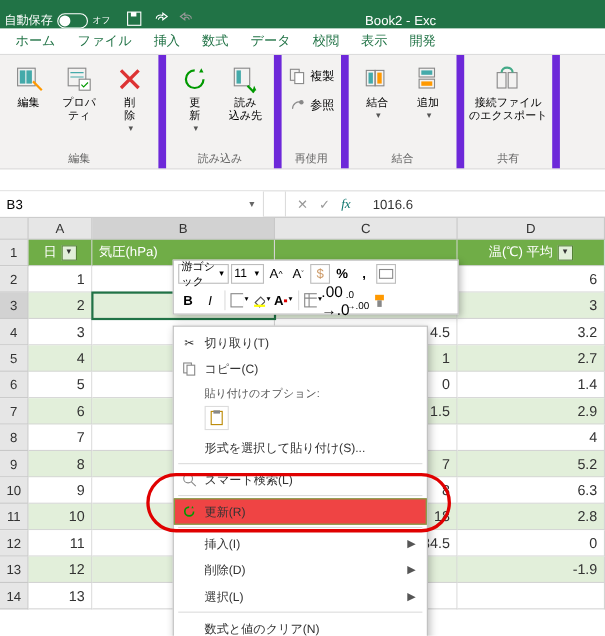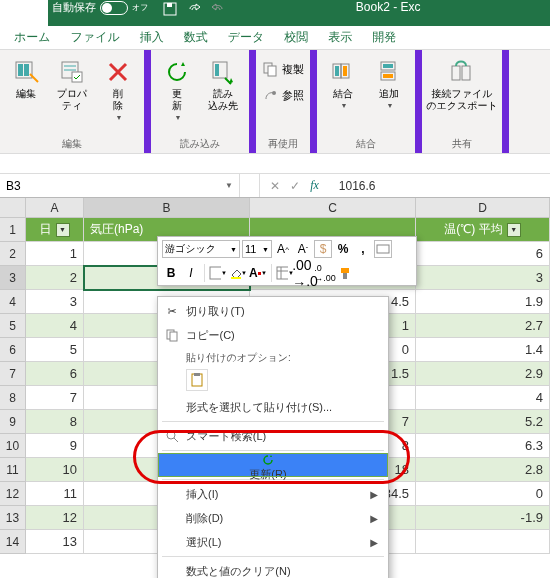--- a/index.html
+++ b/index.html
@@ -1,19 +1,19 @@
 <!DOCTYPE html>
 <html><head>
 <meta charset="utf-8">
 <style>
 * { margin: 0; padding: 0; box-sizing: border-box; font-family: "Yu Gothic UI", "Meiryo", sans-serif; }
 body { width: 550px; height: 578px; background: #fff; font-size: 11px; overflow: hidden; position: relative; }
 
 
-.titlebar { height: 26px; background: #217346; color: #fff; display: flex; align-items: flex-start; padding: 0 4px; font-size: 11px; margin-left: 48px; }
+.titlebar { height: 26px; background: #217346; color: #fff; display: flex; align-items: flex-end; padding: 0 4px; font-size: 11px; }
 .autosave { display: flex; align-items: center; gap: 4px; margin-right: 10px; }
 .toggle { width: 28px; height: 14px; border: 1px solid #fff; border-radius: 7px; position: relative; display: inline-block; }
 .toggle::after { content: ""; width: 10px; height: 10px; background: #fff; border-radius: 50%; position: absolute; left: 1px; top: 1px; }
 .qat-icon { width: 18px; height: 18px; margin: 0 3px; display: flex; align-items: center; justify-content: center; }
 .title-center { flex: 1; text-align: center; font-size: 12px; }
 svg { display: block; }
 
 
 .menutabs { height: 24px; background: #fff; display: flex; align-items: flex-end; padding: 0 4px; color: #217346; font-size: 12px; border-bottom: 1px solid #dcdcdc; }
 .mtab { padding: 4px 10px 3px; cursor: pointer; }
@@ -52,29 +52,29 @@
 .row.banded .cell { background: #e2efda; }
 .header-row .cell { background: #70ad47; color: #fff; justify-content: center; font-size: 12px; }
 .header-row .cell .filterbtn { width: 14px; height: 14px; background: #e2efda; margin-left: 4px; display: flex; align-items: center; justify-content: center; font-size: 7px; color: #333; border: 1px solid #548235; }
 .colhdr.sel, .rowhdr.sel { background: #d2d2d2; }
 .active-cell { outline: 2px solid #217346; outline-offset: -1px; z-index: 2; }
 
 
 .mini-tb { position: absolute; left: 157px; top: 236px; width: 260px; background: #fff; border: 1px solid #bcbcbc; box-shadow: 2px 2px 6px rgba(0,0,0,0.25); z-index: 20; }
 .mini-r { display: flex; align-items: center; height: 24px; padding: 0 4px; gap: 2px; font-size: 11px; }
 .mini-r .sep { width: 1px; height: 18px; background: #dcdcdc; margin: 0 2px; }
-.mini-fontname { width: 78px; height: 18px; border: 1px solid #bcbcbc; font-size: 10px; padding: 0 2px; display: flex; align-items: center; }
+.mini-fontname { width: 46px; height: 18px; border: 1px solid #bcbcbc; font-size: 10px; padding: 0 2px; display: flex; align-items: center; }
 .mini-fontsize { width: 30px; height: 18px; border: 1px solid #bcbcbc; font-size: 11px; padding: 0 2px; display: flex; align-items: center; }
 .mini-btn { width: 18px; height: 18px; display: flex; align-items: center; justify-content: center; font-size: 12px; }
 .mini-btn.sq { border: 1px solid #bcbcbc; }
 
 
 .ctx { position: absolute; left: 157px; top: 296px; width: 232px; background: #fff; border: 1px solid #bcbcbc; box-shadow: 2px 2px 8px rgba(0,0,0,0.3); z-index: 30; padding: 2px 0; }
 .ctx-item { display: flex; align-items: center; height: 24px; font-size: 11px; color: #333; padding-right: 10px; }
-.ctx-item.hl { background: #3b82f6; outline: 1px solid #70ad47; outline-offset: -1px; flex-direction: column; }
+.ctx-item.hl { background: #ef4444; outline: 1px solid #70ad47; outline-offset: -1px; }
 .ctx-item .ci-ico { width: 28px; display: flex; align-items: center; justify-content: center; }
 .ctx-item .ci-label { flex: 1; }
 .ctx-item .ci-sub { margin-left: auto; font-size: 10px; color: #555; }
 .ctx-sect { font-size: 10px; color: #555; padding: 4px 0 2px 28px; }
 .ctx-icons-row { display: flex; padding: 2px 0 4px 28px; gap: 6px; }
 .ctx-icons-row .pico { width: 22px; height: 22px; border: 1px solid #dcdcdc; display:flex;align-items:center;justify-content:center; }
 .ctx-sep { height: 1px; background: #dcdcdc; margin: 2px 4px; }
 
 
 .red-oval { position: absolute; left: 133px; top: 430px; width: 277px; height: 54px; border: 3px solid #e00000; border-radius: 28px; z-index: 40; pointer-events: none; }
@@ -310,21 +310,21 @@
     <div class="cell colA">2</div>
     <div class="cell colB active-cell">1016.6</div>
     <div class="cell colC">4.5</div>
     <div class="cell colD">3</div>
   </div>
   <div class="row">
     <div class="rowhdr">4</div>
     <div class="cell colA">3</div>
     <div class="cell colB"></div>
     <div class="cell colC">4.5</div>
-    <div class="cell colD">1.9</div>
+    <div class="cell colD">3.2</div>
   </div>
   <div class="row banded">
     <div class="rowhdr">5</div>
     <div class="cell colA">4</div>
     <div class="cell colB"></div>
     <div class="cell colC">1</div>
     <div class="cell colD">2.7</div>
   </div>
   <div class="row">
     <div class="rowhdr">6</div>

